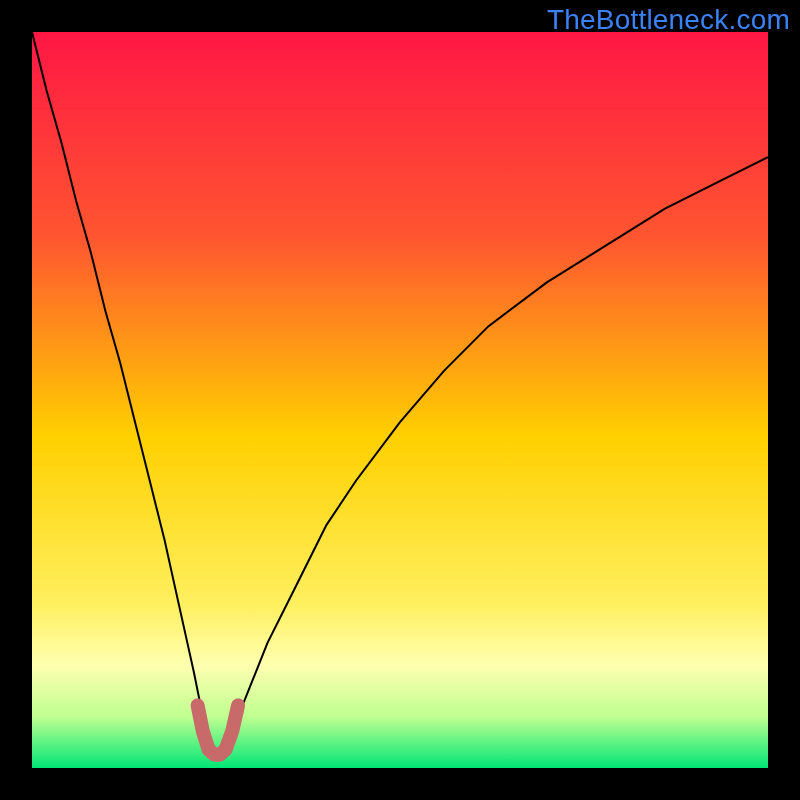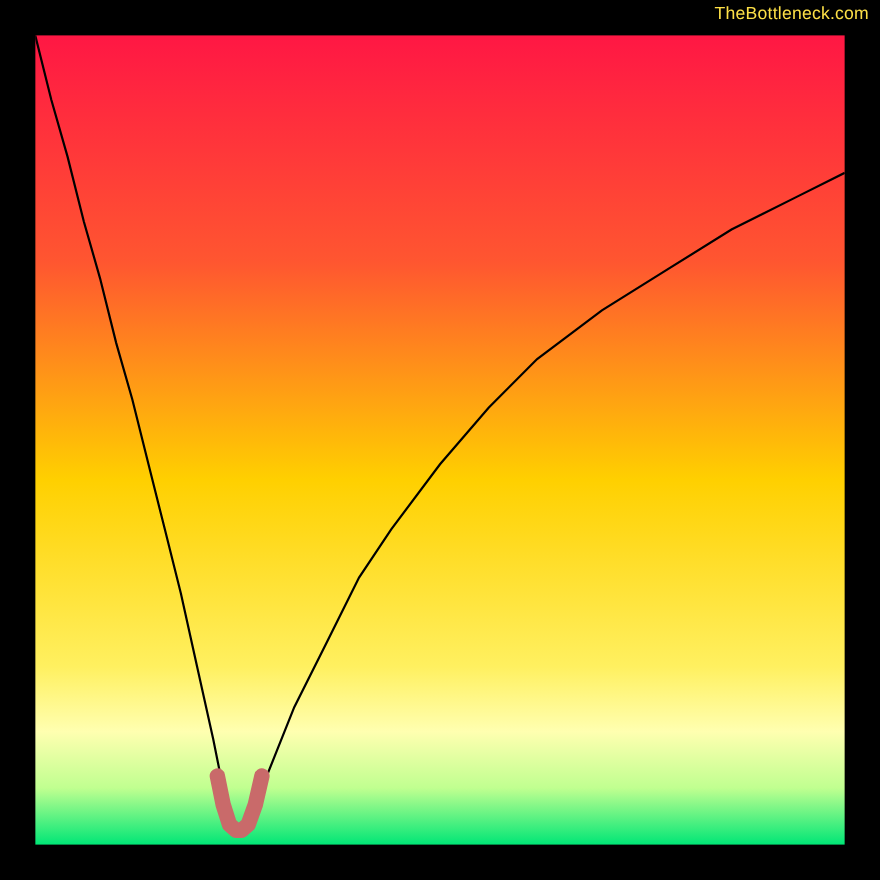--- a/index.html
+++ b/index.html
@@ -28,22 +28,22 @@
   }
   .plot svg {
     display: block;
     width: 736px;
     height: 736px;
   }
   .watermark {
     position: absolute;
     top: 4px;
     right: 10px;
-    font-size: 16px;
-    color: #fde047;
+    font-size: 28px;
+    color: #3b82f6;
     letter-spacing: 0.2px;
     user-select: none;
   }
 </style>
 </head>
 <body>
 
 <div class="frame">
 
   <div class="plot">

